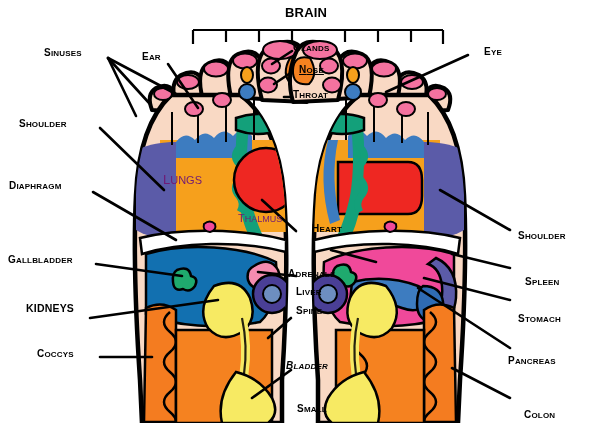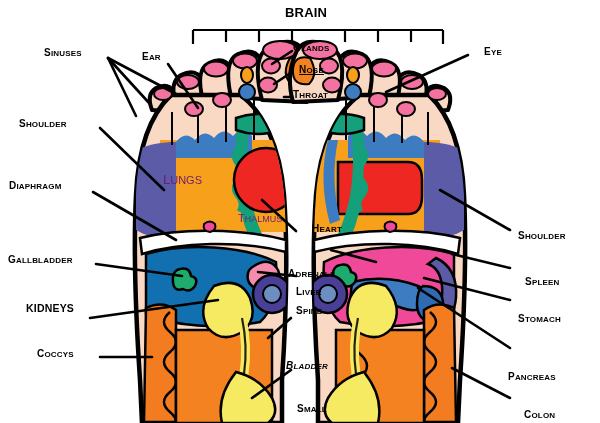--- a/index.html
+++ b/index.html
@@ -293,16 +293,16 @@
   <div class="lbl sc" style="left:296px;top:239px;margin-top:44px;">Liver</div>
   <div class="lbl sc" style="left:288px;top:265px;">Adrenals</div>
   <div class="lbl sc" style="left:296px;top:302px;text-align:center;">Spine</div>
   <div class="lbl sc" style="left:286px;top:357px;font-style:italic;">Bladder</div>
   <div class="lbl sc" style="left:297px;top:400px;">Small</div>
 
   <div class="lbl sc" style="left:484px;top:43px;">Eye</div>
   <div class="lbl sc" style="left:518px;top:227px;">Shoulder</div>
   <div class="lbl sc" style="left:525px;top:273px;">Spleen</div>
   <div class="lbl sc" style="left:518px;top:310px;">Stomach</div>
-  <div class="lbl sc" style="left:508px;top:368px;">Pancreas</div>
+  <div class="lbl sc" style="left:508px;top:352px;">Pancreas</div>
   <div class="lbl sc" style="left:524px;top:406px;">Colon</div>
 
 </div>
 
 </body></html>

